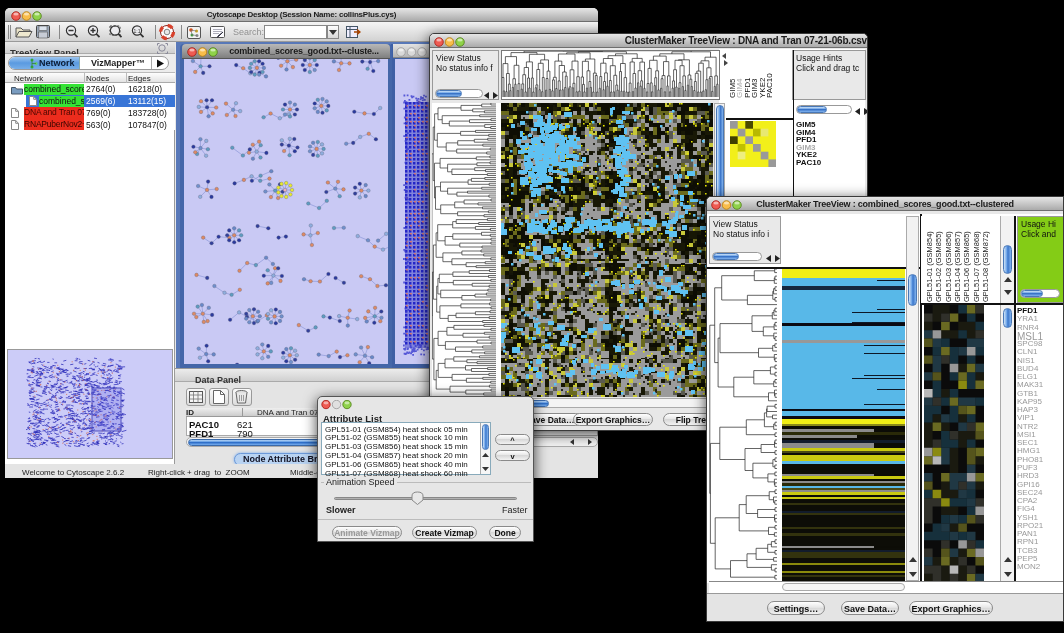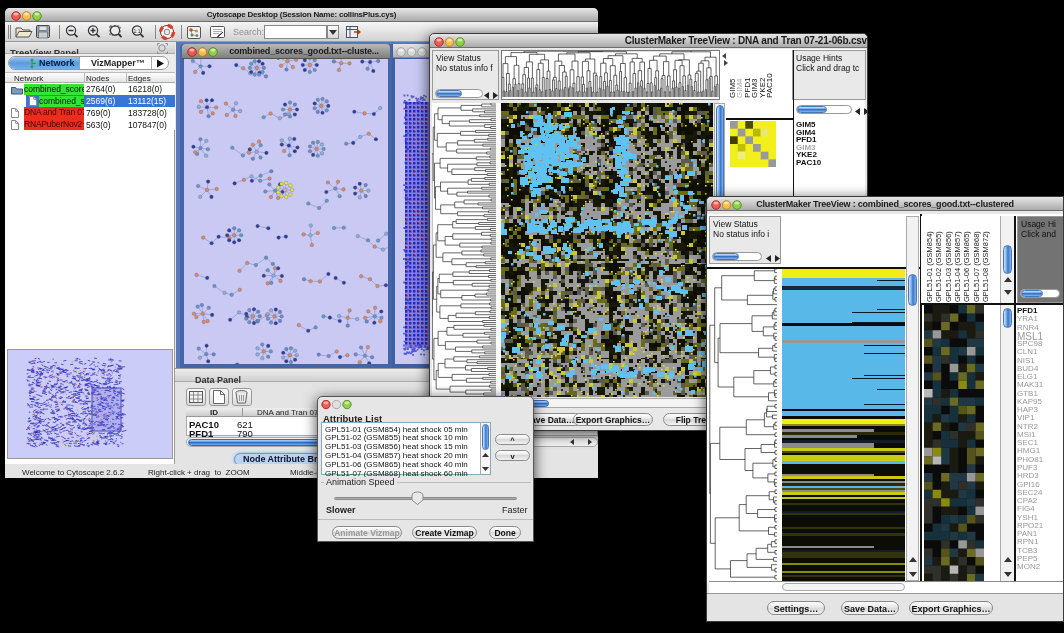--- a/index.html
+++ b/index.html
@@ -540,21 +540,21 @@
       <svg class="abs" style="left:38px;top:21px" width="12" height="14">
         <path d="M0.5 0.5 h7 l4 4 v9 h-11 Z" fill="#fff" stroke="#666"></path>
         <path d="M7.5 0.5 v4 h4" fill="none" stroke="#666"></path>
       </svg>
       <svg class="abs" style="left:60px;top:21px" width="13" height="14">
         <ellipse cx="6.5" cy="2.5" rx="5.5" ry="2" fill="#ddd" stroke="#666"></ellipse>
         <path d="M1 2.5 L2.5 13 h8 L12 2.5" fill="#e8e8e8" stroke="#666"></path>
         <path d="M4.5 5 v6 M6.5 5 v6 M8.5 5 v6" stroke="#888" stroke-width="0.8"></path>
       </svg>
       <div class="abs" style="left:11px;top:39px;width:412px;height:28px;background:#fff;border:1px solid #aaa"></div>
-      <div class="abs" style="left:11px;top:39px;width:57px;height:9px;background:linear-gradient(#eee,#ccc);border-right:1px solid #999;border-bottom:1px solid #999;text-align:center;font-size:8px;font-weight:bold;color:#222">ID</div>
+      <div class="abs" style="left:11px;top:39px;width:57px;height:9px;background:linear-gradient(#eee,#ccc);border-right:1px solid #999;border-bottom:1px solid #999;text-align:left;font-size:8px;font-weight:bold;color:#222">ID</div>
       <div class="abs" style="left:68px;top:39px;width:355px;height:9px;background:linear-gradient(#eee,#ccc);border-bottom:1px solid #999;font-size:8px;color:#222"><span style="margin-left:14px">DNA and Tran 07-21-06…</span></div>
       <span class="abs" style="left:14px;top:49.5px;font-size:9.5px;font-weight:bold;color:#111">PAC10</span>
       <span class="abs" style="left:62px;top:49.5px;font-size:9.5px;color:#111">621</span>
       <span class="abs" style="left:14px;top:59px;font-size:9.5px;font-weight:bold;color:#111">PFD1</span>
       <span class="abs" style="left:62px;top:59px;font-size:9.5px;color:#111">790</span>
       <div class="abs" style="left:11px;top:68px;width:412px;height:10px;background:#f4f4f4;border:1px solid #aaa;border-radius:5px"></div>
       <div class="abs" style="left:13px;top:69.5px;width:345px;height:7px;background:linear-gradient(#b8d6f6,#4f8fe0 45%,#2f6fc8 50%,#77aeef);border:1px solid #3a6aaa;border-radius:4px"></div>
       <svg class="abs" style="left:395px;top:70px" width="22" height="7">
         <path d="M4 0 L0 3 L4 6 Z M18 0 L22 3 L18 6 Z" fill="#333"></path>
       </svg>
@@ -765,21 +765,21 @@
     <div class="abs" style="left:245.9px;top:20px;width:9px;height:85px;font-size:7.5px;color:#222;writing-mode:vertical-rl;transform:rotate(180deg);line-height:9px;white-space:nowrap">GPL51-04 (GSM857)</div>
     <div class="abs" style="left:255.2px;top:20px;width:9px;height:85px;font-size:7.5px;color:#222;writing-mode:vertical-rl;transform:rotate(180deg);line-height:9px;white-space:nowrap">GPL51-06 (GSM865)</div>
     <div class="abs" style="left:264.5px;top:20px;width:9px;height:85px;font-size:7.5px;color:#222;writing-mode:vertical-rl;transform:rotate(180deg);line-height:9px;white-space:nowrap">GPL51-07 (GSM868)</div>
     <div class="abs" style="left:273.8px;top:20px;width:9px;height:85px;font-size:7.5px;color:#222;writing-mode:vertical-rl;transform:rotate(180deg);line-height:9px;white-space:nowrap">GPL51-08 (GSM872)</div>
     <div class="abs" style="left:293px;top:19px;width:14px;height:87px;background:#f2f2f2;border-left:1px solid #aaa"></div>
     <div class="abs" style="left:295.5px;top:48px;width:9px;height:29px;background:linear-gradient(90deg,#cfe3f7,#5f9be6 45%,#3973c7 55%,#82b4ef);border:1px solid #4878b8;border-radius:4.5px"></div>
     <svg class="abs" style="left:296.5px;top:80px" width="8" height="18">
       <path d="M4 0 L0 5 L8 5 Z M4 18 L0 13 L8 13 Z" fill="#333"></path>
     </svg>
     <div class="abs" style="left:214px;top:106px;width:144px;height:2px;background:#111"></div>
-    <div class="abs" style="left:310px;top:19px;width:48px;height:87px;background:#737373;border:1px solid #999">
+    <div class="abs" style="left:310px;top:19px;width:48px;height:87px;background:#84cc16;border:1px solid #999">
       <div style="font-size:8.5px;color:#111;margin:2px 0 0 3px">Usage Hi</div>
       <div style="font-size:8.5px;color:#111;margin:0 0 0 3px">Click and</div>
     </div>
     <div style="position:absolute;left:313px;top:92px;width:40px;height:9px;background:#fff;border:1px solid #999;border-radius:5px"></div>
     <div style="position:absolute;left:314px;top:93px;width:22px;height:7px;background:linear-gradient(#cfe3f7,#5f9be6 45%,#3973c7 50%,#82b4ef);border:1px solid #4878b8;border-radius:4px"></div>
     <div class="abs" style="left:307px;top:19px;width:2px;height:367px;background:#111"></div>
     <svg class="abs" style="left:217px;top:108px" width="60" height="276">
       <rect width="60" height="276" fill="#0b0b0b"></rect>
       <path d="M8.6 0.0 h8.6v8.4h-8.6zM17.1 0.0 h8.6v8.4h-8.6zM8.6 8.4 h8.6v8.4h-8.6zM0.0 16.8 h8.6v8.4h-8.6zM34.3 16.8 h8.6v8.4h-8.6zM42.9 16.8 h8.6v8.4h-8.6zM17.1 25.2 h8.6v8.4h-8.6zM25.7 25.2 h8.6v8.4h-8.6zM42.9 25.2 h8.6v8.4h-8.6zM34.3 58.8 h8.6v8.4h-8.6zM51.4 67.2 h8.6v8.4h-8.6zM17.1 84.0 h8.6v8.4h-8.6zM8.6 109.2 h8.6v8.4h-8.6zM34.3 109.2 h8.6v8.4h-8.6zM0.0 117.6 h8.6v8.4h-8.6zM17.1 117.6 h8.6v8.4h-8.6zM0.0 126.0 h8.6v8.4h-8.6zM34.3 126.0 h8.6v8.4h-8.6zM42.9 126.0 h8.6v8.4h-8.6zM0.0 134.4 h8.6v8.4h-8.6zM34.3 134.4 h8.6v8.4h-8.6zM25.7 142.8 h8.6v8.4h-8.6zM25.7 151.2 h8.6v8.4h-8.6zM51.4 151.2 h8.6v8.4h-8.6zM25.7 159.6 h8.6v8.4h-8.6zM17.1 176.4 h8.6v8.4h-8.6zM51.4 176.4 h8.6v8.4h-8.6zM17.1 184.8 h8.6v8.4h-8.6zM25.7 184.8 h8.6v8.4h-8.6zM17.1 201.6 h8.6v8.4h-8.6zM25.7 201.6 h8.6v8.4h-8.6zM25.7 218.4 h8.6v8.4h-8.6zM34.3 243.6 h8.6v8.4h-8.6zM8.6 252.0 h8.6v8.4h-8.6zM25.7 252.0 h8.6v8.4h-8.6zM17.1 260.4 h8.6v8.4h-8.6zM34.3 260.4 h8.6v8.4h-8.6zM0.0 268.8 h8.6v8.4h-8.6zM17.1 268.8 h8.6v8.4h-8.6zM34.3 268.8 h8.6v8.4h-8.6z" fill="#1a1a10"></path>
       <path d="M34.3 0.0 h8.6v8.4h-8.6zM42.9 8.4 h8.6v8.4h-8.6zM51.4 16.8 h8.6v8.4h-8.6zM34.3 25.2 h8.6v8.4h-8.6zM17.1 33.6 h8.6v8.4h-8.6zM8.6 42.0 h8.6v8.4h-8.6zM25.7 42.0 h8.6v8.4h-8.6zM51.4 42.0 h8.6v8.4h-8.6zM25.7 50.4 h8.6v8.4h-8.6zM42.9 50.4 h8.6v8.4h-8.6zM25.7 67.2 h8.6v8.4h-8.6zM42.9 67.2 h8.6v8.4h-8.6zM8.6 75.6 h8.6v8.4h-8.6zM42.9 75.6 h8.6v8.4h-8.6zM8.6 84.0 h8.6v8.4h-8.6zM25.7 84.0 h8.6v8.4h-8.6zM17.1 92.4 h8.6v8.4h-8.6zM51.4 92.4 h8.6v8.4h-8.6zM0.0 100.8 h8.6v8.4h-8.6zM8.6 100.8 h8.6v8.4h-8.6zM25.7 100.8 h8.6v8.4h-8.6zM0.0 109.2 h8.6v8.4h-8.6zM25.7 109.2 h8.6v8.4h-8.6zM42.9 109.2 h8.6v8.4h-8.6zM17.1 126.0 h8.6v8.4h-8.6zM17.1 134.4 h8.6v8.4h-8.6zM25.7 134.4 h8.6v8.4h-8.6zM42.9 134.4 h8.6v8.4h-8.6zM0.0 184.8 h8.6v8.4h-8.6zM42.9 184.8 h8.6v8.4h-8.6zM25.7 193.2 h8.6v8.4h-8.6zM34.3 193.2 h8.6v8.4h-8.6zM42.9 201.6 h8.6v8.4h-8.6zM17.1 210.0 h8.6v8.4h-8.6zM34.3 210.0 h8.6v8.4h-8.6zM8.6 218.4 h8.6v8.4h-8.6zM0.0 226.8 h8.6v8.4h-8.6zM8.6 226.8 h8.6v8.4h-8.6zM17.1 226.8 h8.6v8.4h-8.6zM34.3 226.8 h8.6v8.4h-8.6zM51.4 235.2 h8.6v8.4h-8.6z" fill="#16303c"></path>

